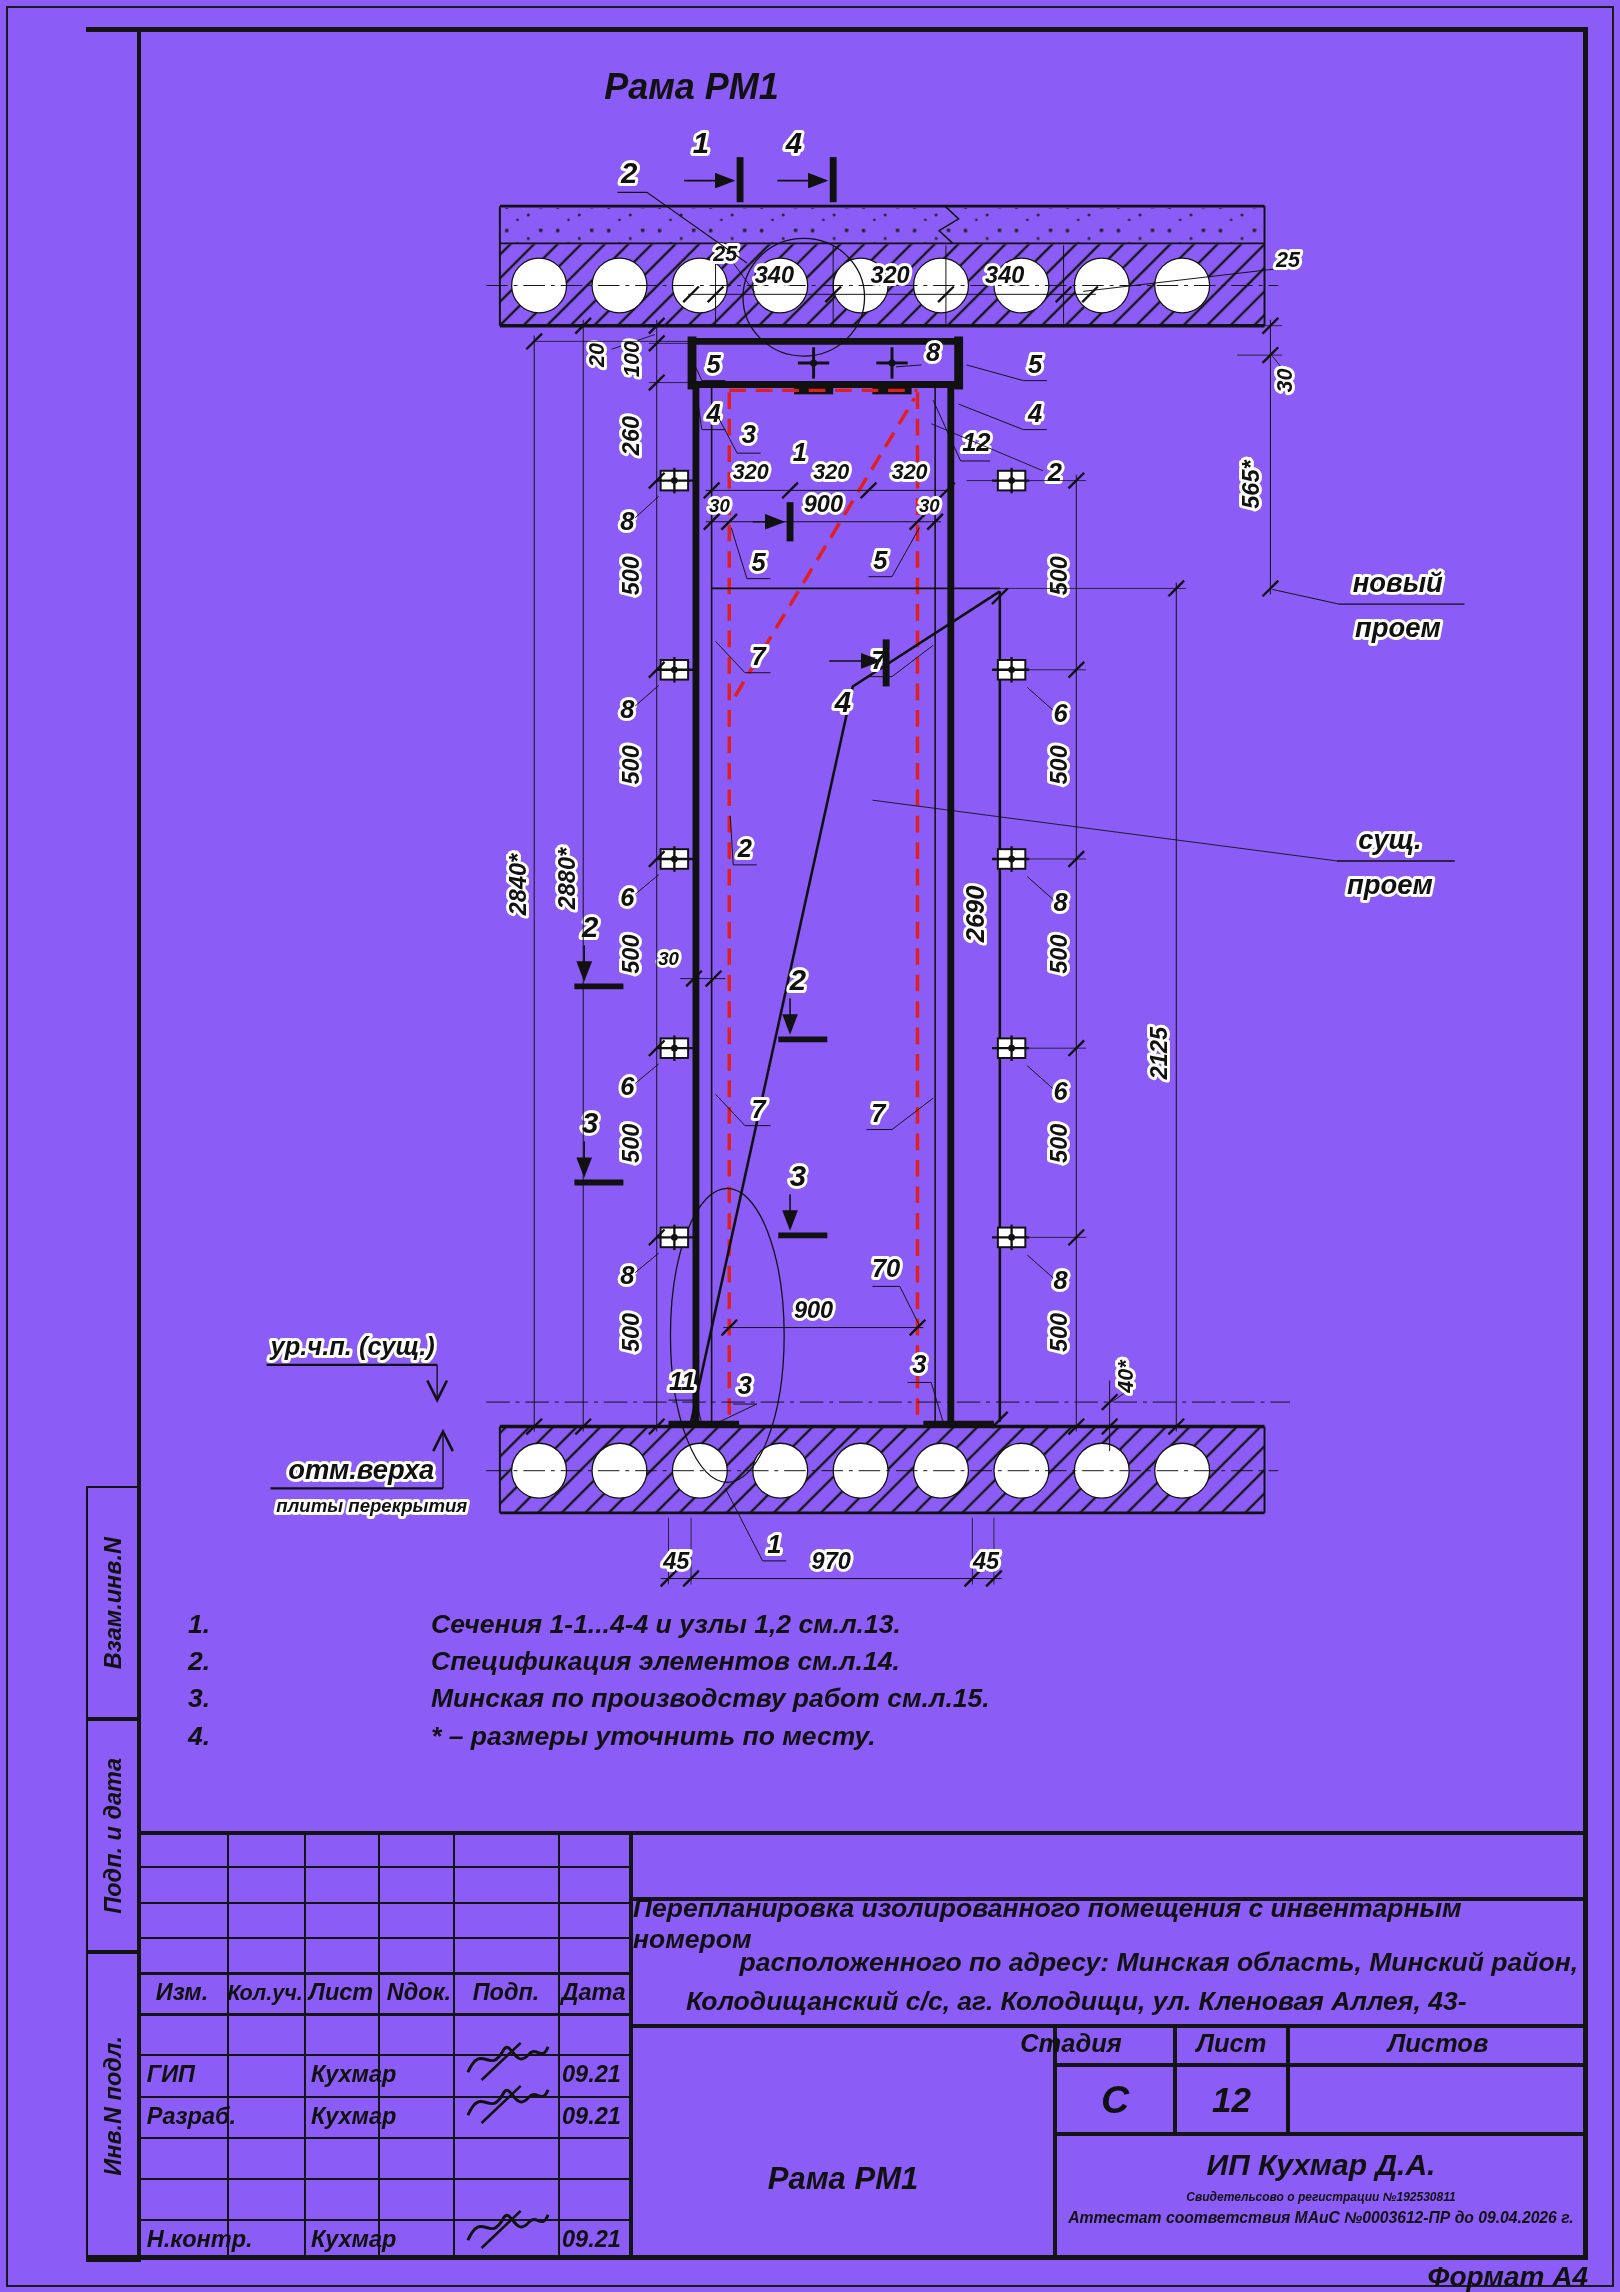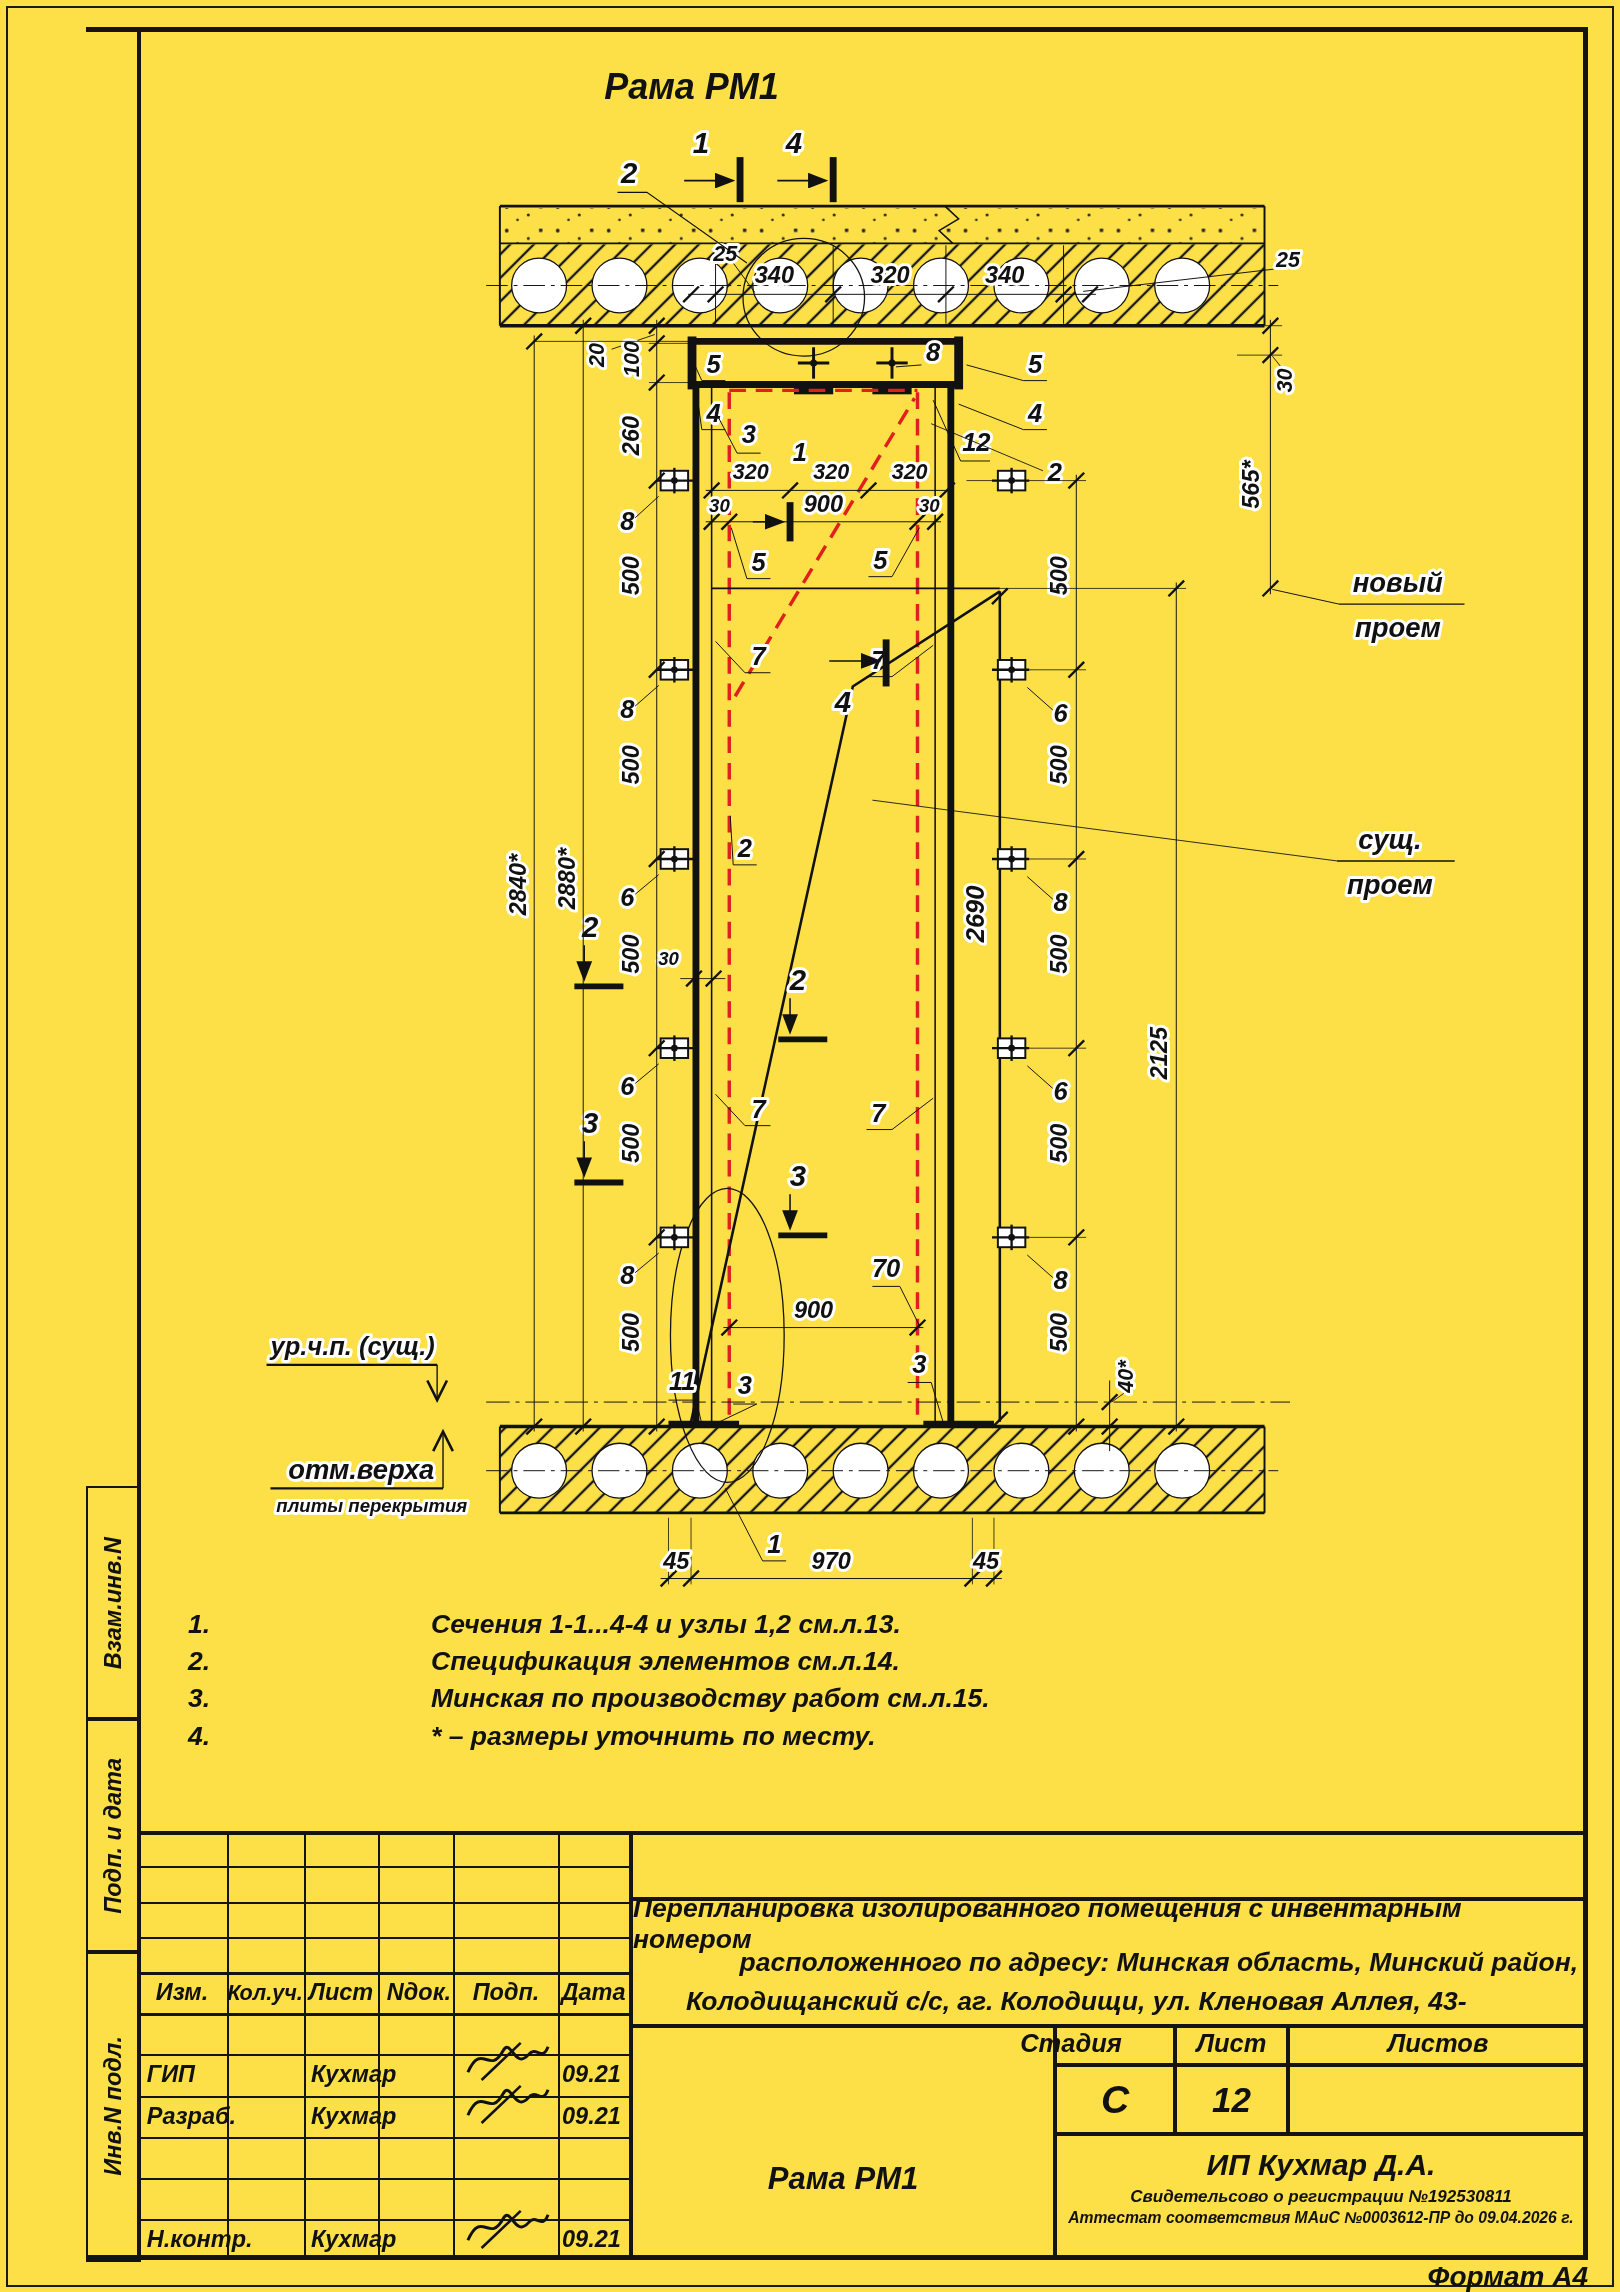--- a/index.html
+++ b/index.html
@@ -1,16 +1,16 @@
 <!DOCTYPE html>
 <html><head>
 <meta charset="utf-8">
 <style>
   html,body{margin:0;padding:0;background:#888;}
-  .page{position:relative;width:1620px;height:2293px;background:#fde047;
+  .page{position:relative;width:1620px;height:2293px;background:#8b5cf6;
         font-family:"Liberation Sans",sans-serif;color:#111;overflow:hidden;}
   .outer{position:absolute;inset:5.9px;border:2px solid #1a1a1a;}
   .hl,.vl{position:absolute;background:#141414;}
   .it{font-style:italic;font-weight:600;}
   .cell{position:absolute;display:flex;align-items:center;}
   .vbox{position:absolute;border:2.9px solid #141414;display:flex;align-items:center;justify-content:center;}
   .vtext{writing-mode:vertical-rl;transform:rotate(180deg);font-style:italic;font-weight:600;font-size:23.5px;white-space:nowrap;}
   .note-num{position:absolute;width:43px;font-style:italic;font-weight:600;font-size:26.5px;}
   .note-text{position:absolute;left:243px;font-style:italic;font-weight:600;font-size:26.5px;white-space:nowrap;}
   svg text{font-family:"Liberation Sans",sans-serif;font-style:italic;font-weight:600;fill:#111;
@@ -549,19 +549,19 @@
     <div class="cell it" style="left:876px;top:193px;width:116px;height:39px;justify-content:center;font-size:25.5px">Стадия</div>
     <div class="cell it" style="left:1040px;top:193px;width:109px;height:39px;justify-content:center;font-size:25.5px">Лист</div>
     <div class="cell it" style="left:1153px;top:193px;width:296px;height:39px;justify-content:center;font-size:25.5px">Листов</div>
     <div class="cell it" style="left:920px;top:236px;width:116px;height:65px;justify-content:center;font-size:39px">С</div>
     <div class="cell it" style="left:1040px;top:236px;width:109px;height:65px;justify-content:center;font-size:35px">12</div>
     <div class="cell it" style="left:1153px;top:236px;width:296px;height:65px;justify-content:center;font-size:35px"></div>
 
     <div class="cell it" style="left:496px;top:323px;width:420px;height:49px;justify-content:center;font-size:31px">Рама РМ1</div>
 
     <div class="cell it" style="left:920px;top:312px;width:528px;height:43px;justify-content:center;font-size:30px">ИП Кухмар Д.А.</div>
-    <div class="cell it" style="left:920px;top:355px;width:528px;height:21.6px;justify-content:center;font-size:17px">Свидетельсово о регистрации №192530811</div>
+    <div class="cell it" style="left:920px;top:355px;width:528px;height:21.6px;justify-content:center;font-size:12px">Свидетельсово о регистрации №192530811</div>
     <div class="cell it" style="left:920px;top:376px;width:528px;height:21.6px;justify-content:center;font-size:15.7px">Аттестат соответствия МАиС №0003612-ПР до 09.04.2026 г.</div>
   </div>
 
   <div class="cell it" style="left:1392px;top:2260px;width:196px;height:33px;justify-content:flex-end;font-size:28px">Формат А4</div>
 </div>
 
 
 </body></html>

